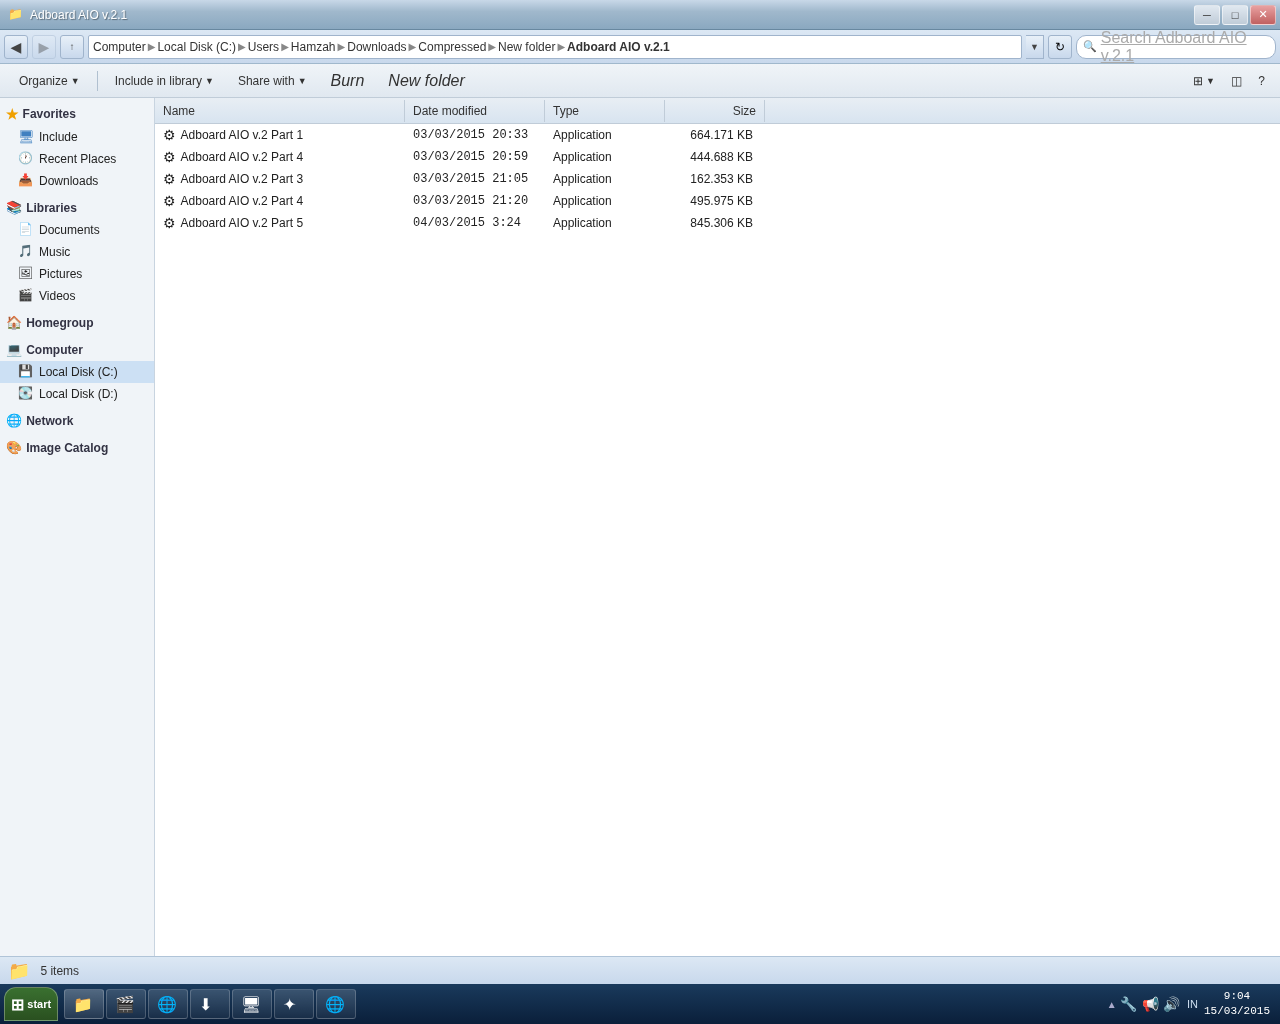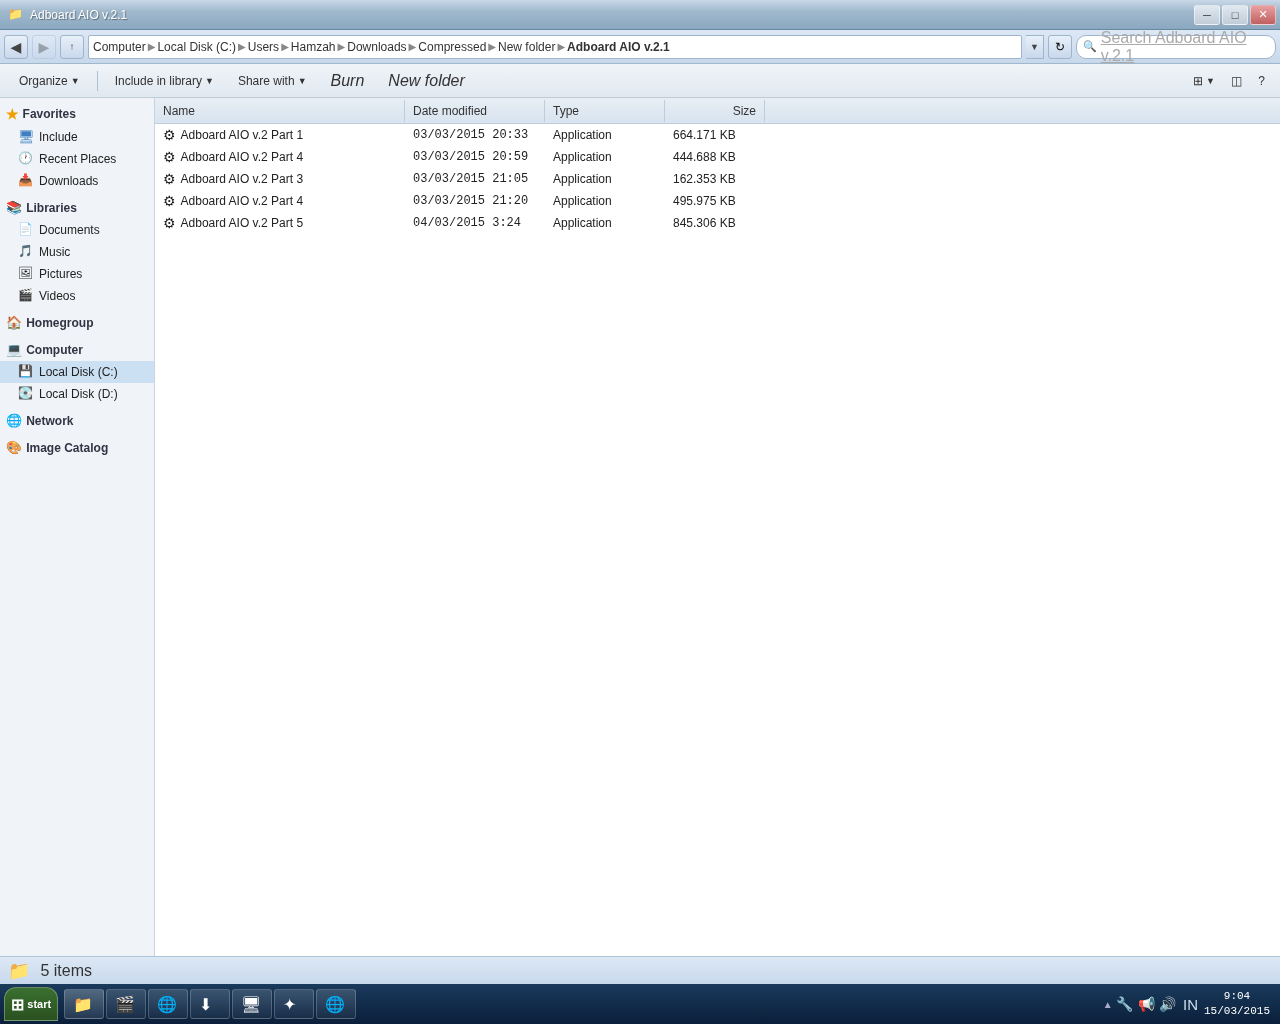--- a/index.html
+++ b/index.html
@@ -188,33 +188,33 @@
       padding: 2px 8px;
       font-size: 12px; color: #222;
       overflow: hidden; text-overflow: ellipsis; white-space: nowrap;
     }
     .file-cell-name {
       width: 250px;
       display: flex; align-items: center; gap: 5px;
     }
     .file-cell-date { width: 140px; font-family: Liberation Mono, monospace; }
     .file-cell-type { width: 120px; }
-    .file-cell-size { width: 100px; text-align: left; padding-right: 12px; }
+    .file-cell-size { width: 100px; text-align: right; padding-right: 12px; }
 
     
     .status-bar {
       height: 28px;
       background: linear-gradient(to bottom, #dce8f4, #c8d8ec);
       border-top: 1px solid #b0c4d8;
       display: flex; align-items: center;
       padding: 0 8px;
       gap: 10px;
     }
     .status-icon { font-size: 18px; color: #f0a000; }
-    .status-text { font-size: 16px; color: #333; text-align: right; }
+    .status-text { font-size: 12px; color: #333; text-align: right; }
 
     
     .taskbar {
       height: 40px;
       background: linear-gradient(to bottom, #1a3a5c 0%, #0a1f3a 100%);
       display: flex; align-items: center;
       padding: 0 4px;
       gap: 2px;
       flex-shrink: 0;
     }
@@ -246,21 +246,21 @@
       display: flex; align-items: center; gap: 6px;
       padding: 0 6px;
       color: #cde;
       font-size: 11px;
     }
     .taskbar-clock { text-align: center; color: #fff; font-size: 11px; font-family: Liberation Mono, monospace; }
     .taskbar-clock div { line-height: 1.4; }
     .tray-icons { display: flex; gap: 4px; align-items: center; }
     .tray-icon { font-size: 14px; color: #aac; cursor: pointer; }
     .tray-expand { font-size: 10px; color: #aac; cursor: pointer; }
-    .lang-label { color: #cde; font-size: 15px; }
+    .lang-label { color: #cde; font-size: 11px; }
   </style>
 </head>
 <body>
 
 <div class="title-bar">
   <div class="title-bar-left">
     <span class="title-bar-icon">📁</span>
     <span class="title-bar-title">Adboard AIO v.2.1</span>
   </div>
   <div class="title-bar-buttons">

